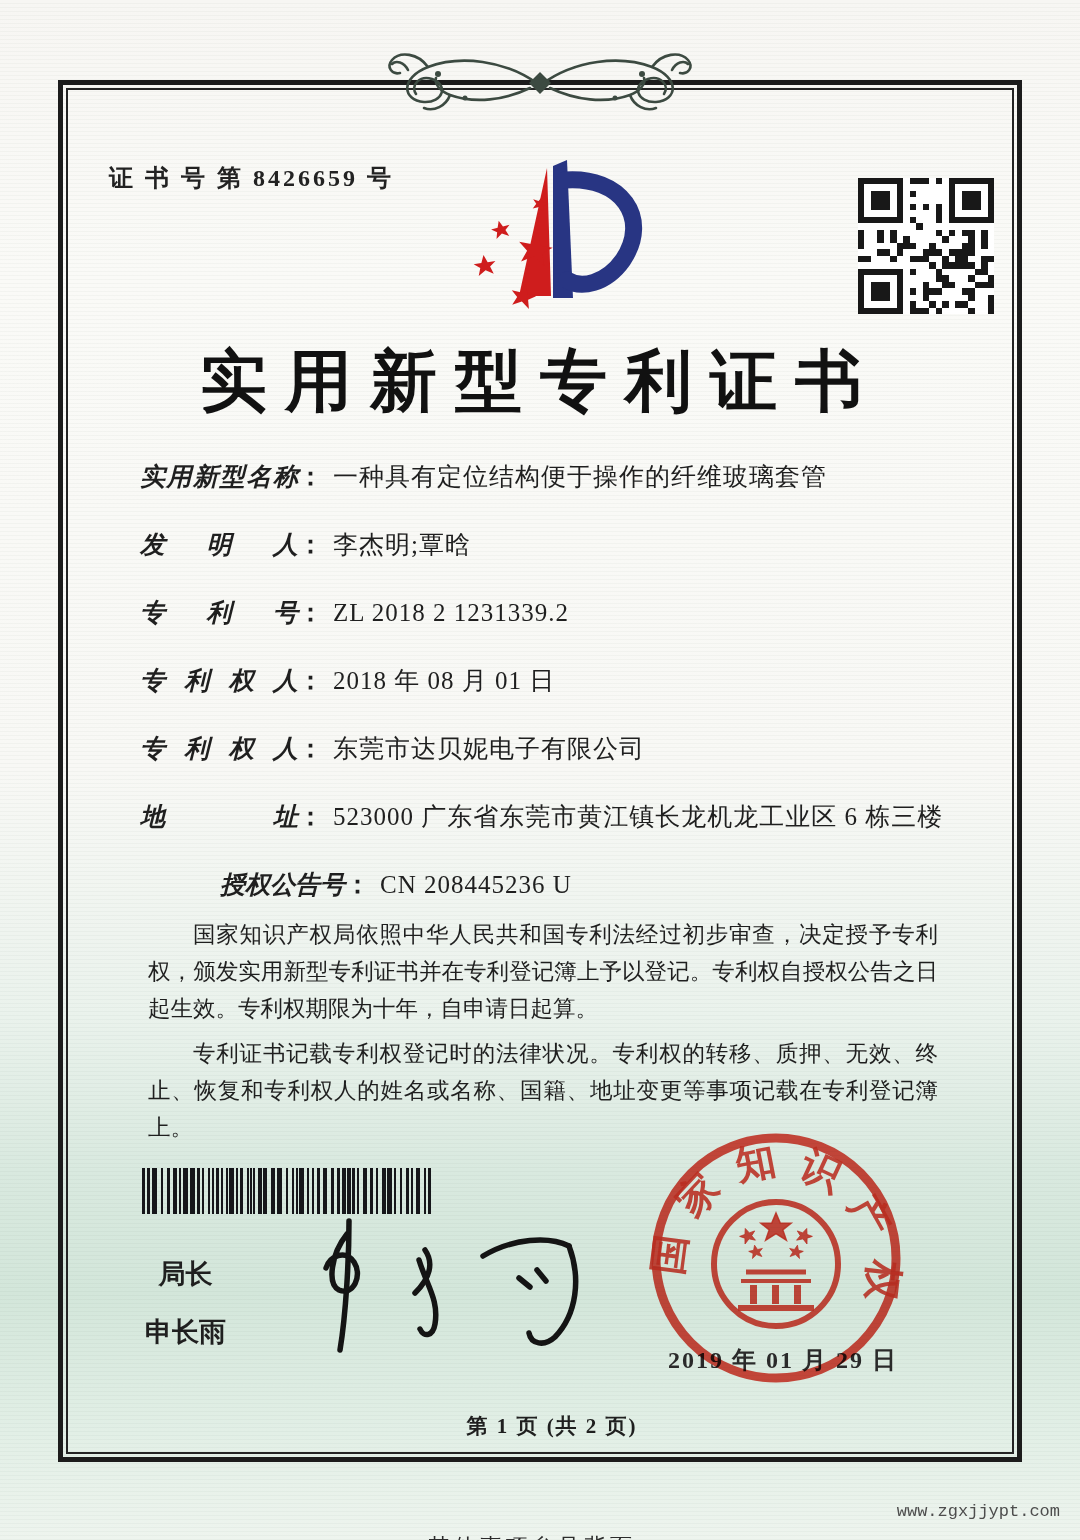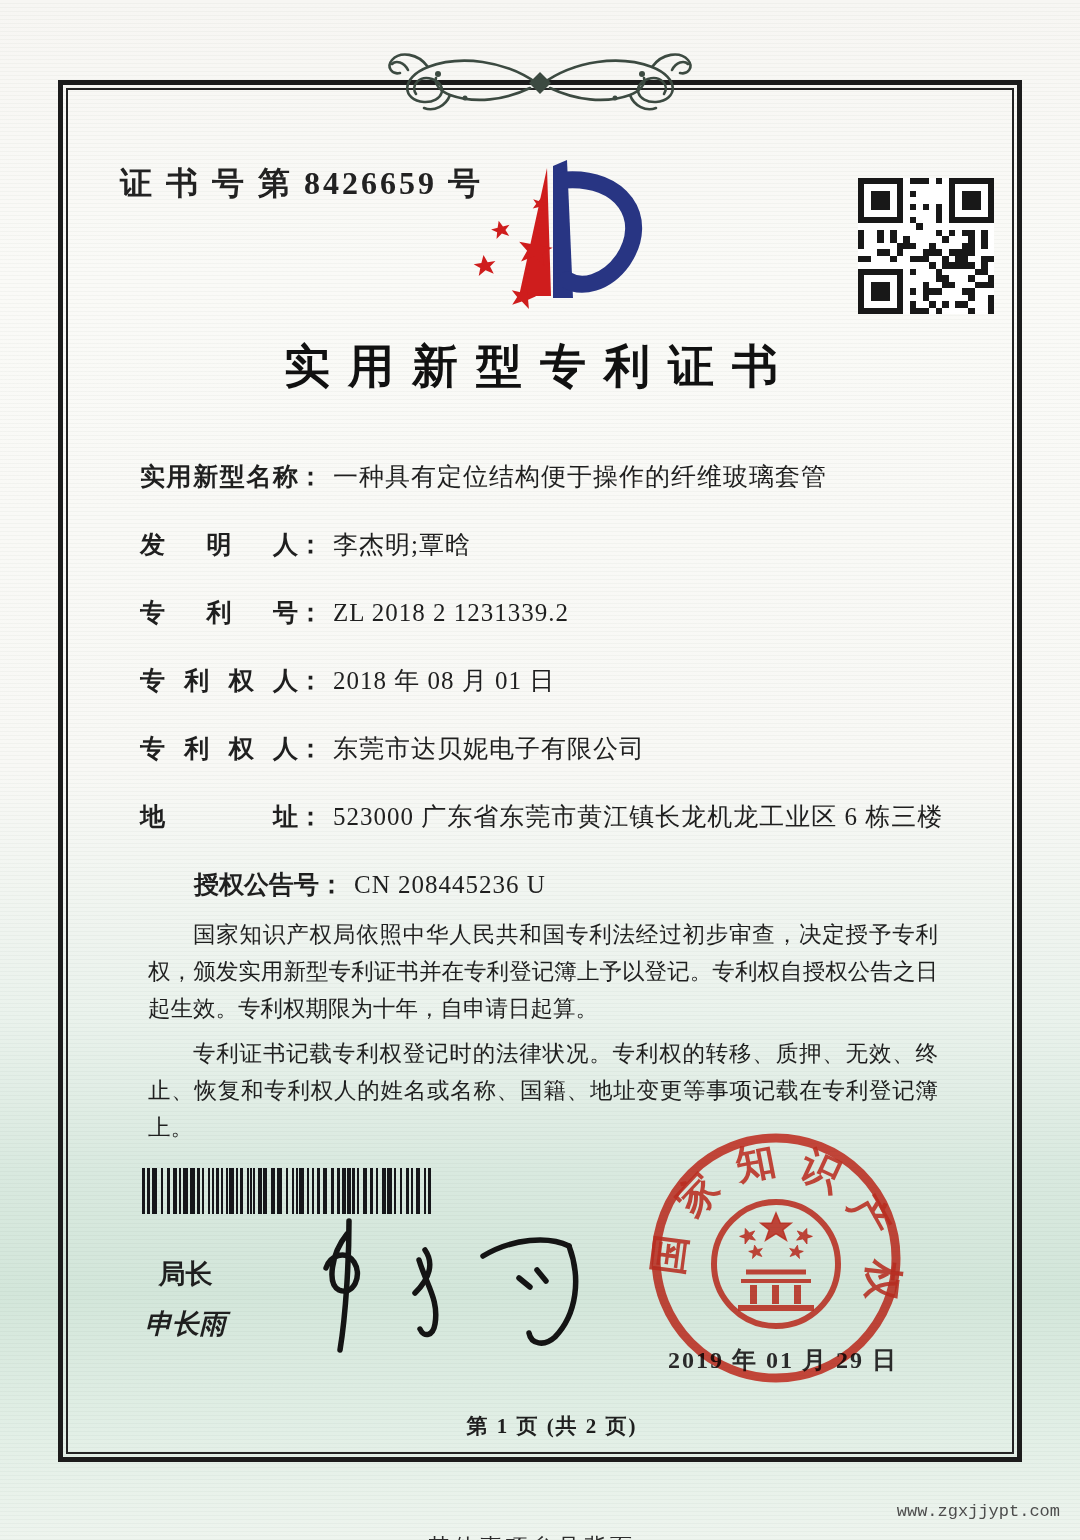--- a/index.html
+++ b/index.html
@@ -20,48 +20,48 @@
   }
   .frame{
     position:absolute; left:58px; top:80px; width:964px; height:1382px;
     border:5px solid #1c1c1c; box-sizing:border-box;
   }
   .frame::after{
     content:""; position:absolute; inset:3px; border:2px solid #242424;
   }
   .flourish{ position:absolute; left:300px; top:40px; width:480px; height:84px; }
   .cert-no{
-    position:absolute; left:120px; top:162px; font-size:32px; font-weight:bold;
+    position:absolute; left:109px; top:162px; font-size:24px; font-weight:bold;
     letter-spacing:3px; color:#222;
   }
   .logo{ position:absolute; left:443px; top:146px; width:216px; height:182px; }
   .qr{ position:absolute; left:858px; top:178px; width:136px; height:136px; }
   .title{
     position:absolute; left:0; top:336px; width:100%; text-align:center;
-    font-size:46px; font-weight:bold; letter-spacing:18px; color:#111;
+    font-size:67px; font-weight:bold; letter-spacing:18px; color:#111;
   }
   .fields{ position:absolute; left:140px; top:460px; width:810px; font-size:25px; }
   .frow{ line-height:34px; margin-bottom:34px; white-space:nowrap; }
   .flabel{
     display:inline-block; width:158px; font-weight:bold;
-    text-align:justify; text-align-last:justify; vertical-align:top;
+    text-align:justify; text-align-last:justify; vertical-align:top;font-style:italic;
   }
   .fcolon{ font-weight:bold; }
   .fvalue{ margin-left:10px; letter-spacing:1px; }
   .grant-row{ display:flex; }
-  .grant-right{ margin-left:54px; white-space:nowrap; }
+  .grant-right{ margin-left:80px; white-space:nowrap; }
   .grant-right .flabel{ width:auto; text-align-last:auto; }
   .paras{
     position:absolute; left:140px; top:908px; width:806px;
     font-size:22.5px; line-height:37px; text-align:justify;
   }
   .paras p{ margin:8px; text-indent:2em; }
   .barcode{ position:absolute; left:142px; top:1168px; width:298px; height:46px; }
   .signer{ position:absolute; left:145px; top:1256px; font-size:27px; font-weight:bold;text-align:center; }
-  .signer .name{ margin-top:14px;font-style:italic; }
+  .signer .name{ margin-top:22px; }
   .signature{ position:absolute; left:285px; top:1218px; width:310px; height:140px; z-index:3; }
   .seal-date{
     position:absolute; left:668px; top:1344px; font-size:24px; font-weight:bold;
     letter-spacing:2px; color:#2a2a2a; z-index:1; white-space:nowrap;
   }
   .seal{ position:absolute; left:642px; top:1124px; width:268px; height:268px; z-index:2;
          mix-blend-mode:multiply; }
   .page-info{
     position:absolute; left:12px; top:1412px; width:100%; text-align:center;
     font-size:21px; font-weight:bold; letter-spacing:2px;

